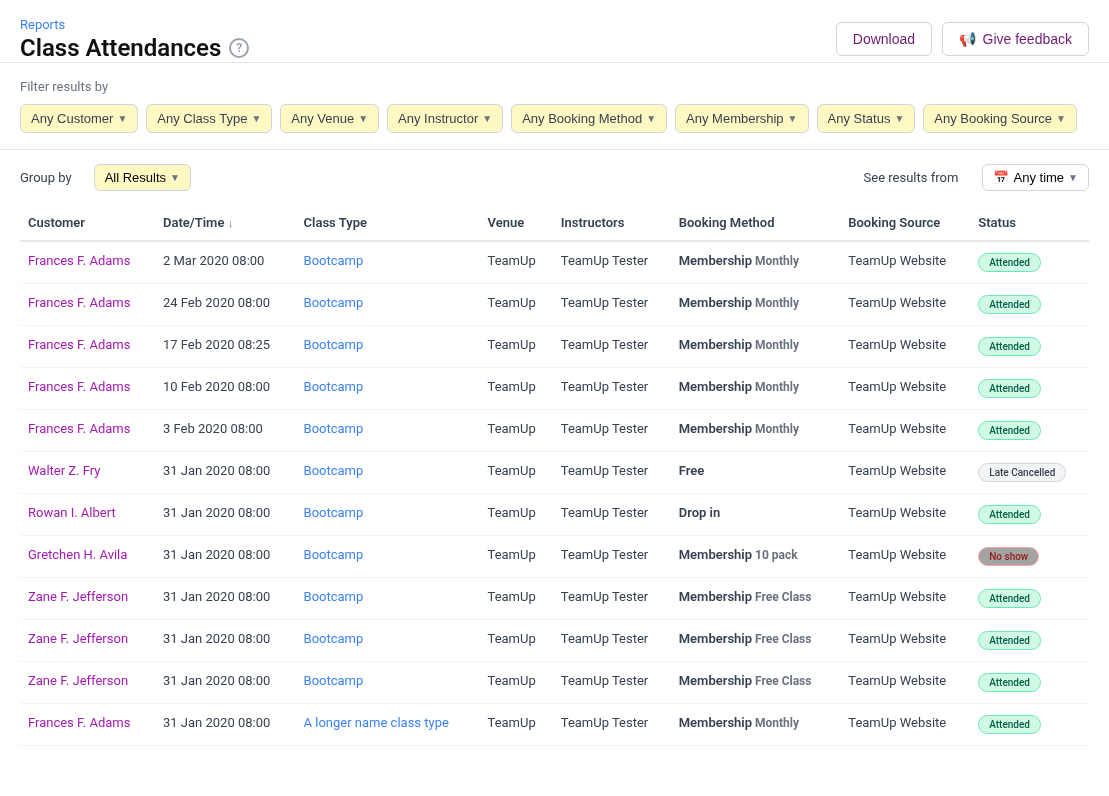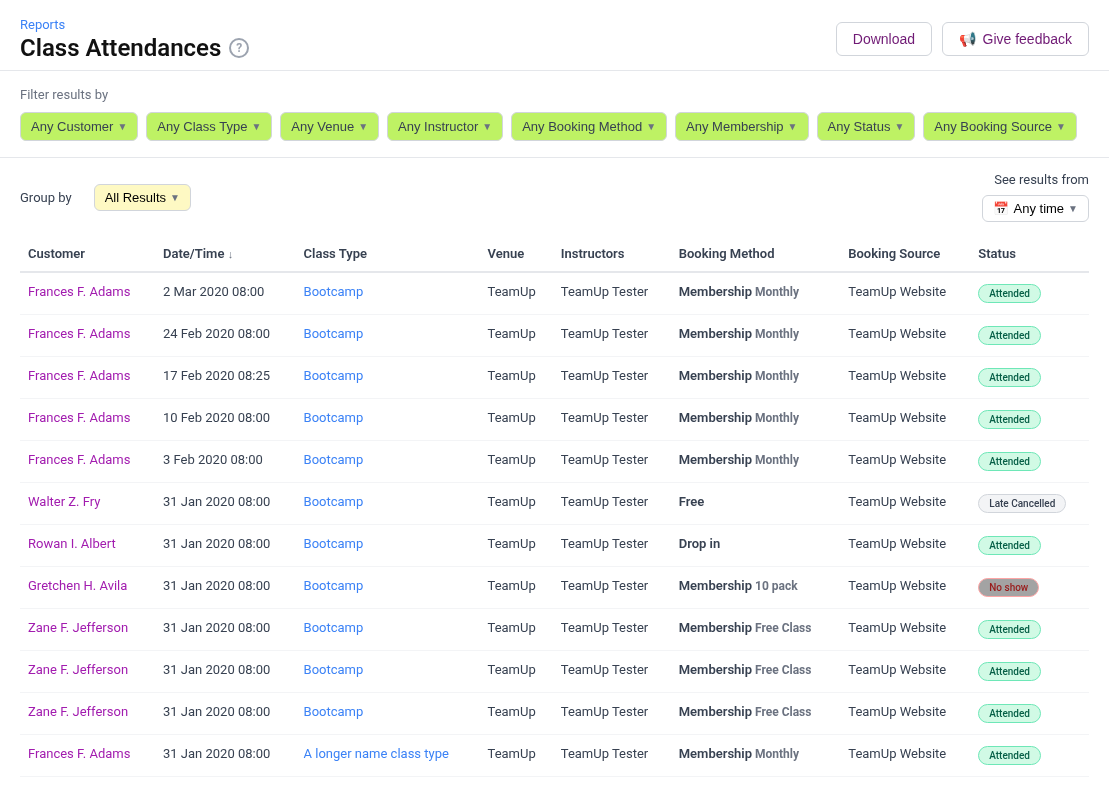--- a/index.html
+++ b/index.html
@@ -1,37 +1,37 @@
 <!DOCTYPE html>
 <html><head>
   <meta charset="utf-8">
   <style>
     * { box-sizing: border-box; margin: 0; padding: 0; }
     body { font-family: -apple-system, BlinkMacSystemFont, 'Segoe UI', Roboto, sans-serif; background: #fff; color: #333; font-size: 14px; }
     
-    .header { padding: 16px 20px 8px; border-bottom: 1px solid #e5e7eb; display: flex; align-items: center; justify-content: space-between; }
+    .header { padding: 16px 20px 0; border-bottom: 1px solid #e5e7eb; display: flex; align-items: center; justify-content: space-between; }
     .header-left {}
     .breadcrumb { color: #3b82f6; font-size: 13px; cursor: pointer; }
     .page-title { font-size: 24px; font-weight: 600; color: #111; display: flex; align-items: center; gap: 8px; margin-top: 2px; }
     .help-icon { width: 20px; height: 20px; border-radius: 50%; border: 2px solid #9ca3af; color: #9ca3af; display: inline-flex; align-items: center; justify-content: center; font-size: 12px; cursor: pointer; font-weight: bold; }
     .header-right { display: flex; gap: 10px; }
     .btn { padding: 8px 16px; border-radius: 6px; border: 1px solid #d1d5db; background: #fff; color: #701a75; cursor: pointer; font-size: 14px; display: flex; align-items: center; gap: 6px; }
     .btn-feedback { }
     .megaphone-icon { font-size: 14px; }
 
     .filter-section { padding: 16px 20px; border-bottom: 1px solid #e5e7eb; }
     .filter-label { font-size: 13px; color: #6b7280; margin-bottom: 10px; }
     .filter-row { display: flex; flex-wrap: wrap; gap: 8px; }
-    .filter-dropdown { padding: 6px 10px; border: 1px solid #d1d5db; border-radius: 6px; background: #bef264; color: #374151; cursor: pointer; font-size: 13px; display: flex; align-items: center; gap: 4px; }
+    .filter-dropdown { padding: 6px 10px; border: 1px solid #d1d5db; border-radius: 6px; background: #fef9c3; color: #374151; cursor: pointer; font-size: 13px; display: flex; align-items: center; gap: 4px; }
     .chevron { font-size: 10px; color: #6b7280; }
 
     .toolbar { padding: 14px 20px; display: flex; align-items: center; justify-content: space-between; }
     .group-by { display: flex; align-items: center; gap: 16px; font-size: 13px; color: #374151; }
     .group-dropdown { padding: 5px 10px; border: 1px solid #d1d5db; border-radius: 6px; background: #fef9c3; cursor: pointer; font-size: 13px; display: flex; align-items: center; gap: 4px; margin-left: 6px; }
-    .see-results { display: flex; align-items: flex-end; gap: 8px; font-size: 13px; color: #374151; flex-direction: column; }
+    .see-results { display: flex; align-items: center; gap: 24px; font-size: 13px; color: #374151; }
     .time-dropdown { padding: 5px 10px; border: 1px solid #d1d5db; border-radius: 6px; background: #fff; cursor: pointer; font-size: 13px; display: flex; align-items: center; gap: 4px; }
     .calendar-icon { font-size: 13px; color: #6b7280; }
 
     .table-container { padding: 0 20px; }
     table { width: 100%; border-collapse: collapse; }
     thead th { text-align: left; padding: 10px 8px; color: #374151; font-weight: 600; font-size: 13px; border-bottom: 2px solid #e5e7eb; }
     thead th.sortable { cursor: pointer; }
     tbody tr { border-bottom: 1px solid #f3f4f6; }
     tbody td { padding: 11px 8px; font-size: 13px; color: #374151; vertical-align: top; }
     .customer-link { color: #a21caf; text-decoration: none; cursor: pointer; }

